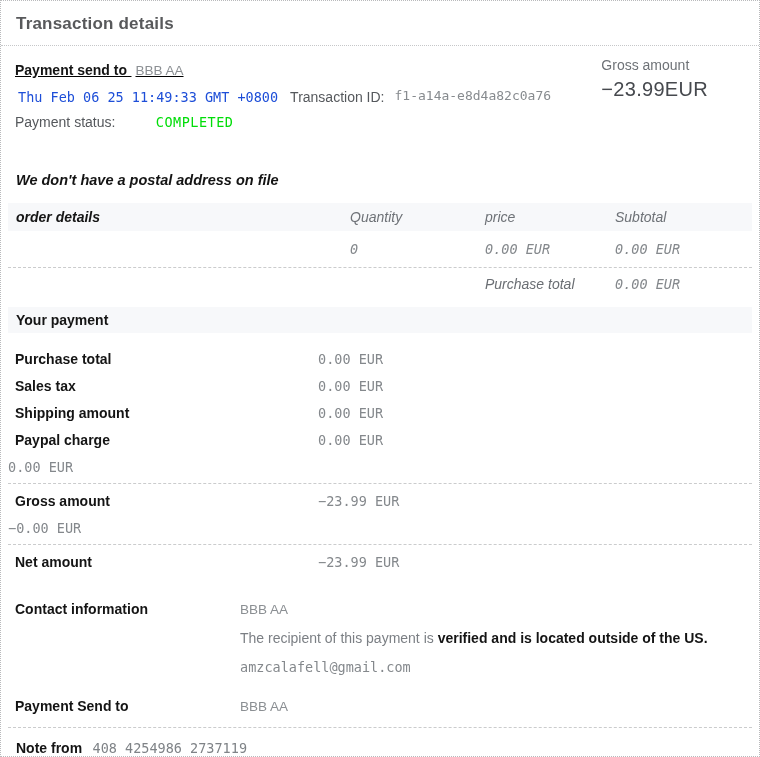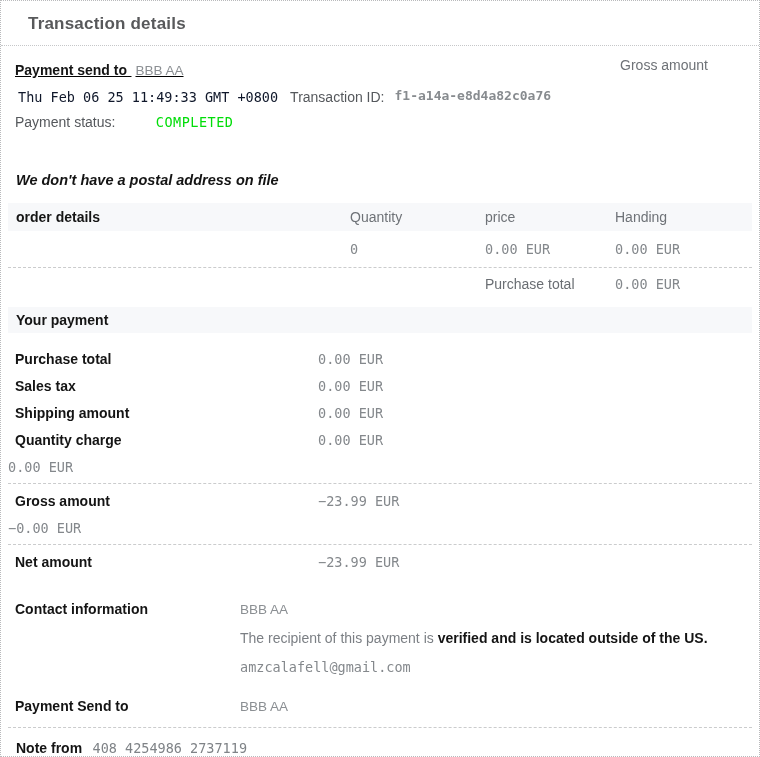--- a/index.html
+++ b/index.html
@@ -10,47 +10,47 @@
     border:1px dotted #b9babc;
     font-family:"Liberation Sans","DejaVu Sans",sans-serif;
     overflow:hidden;
     position:relative;
   }
   .hdr {
     padding:13px 15px 11px 15px;
     border-bottom:1px dotted #c6c7c9;
   }
   .hdr .title {
-    font-size:17px; font-weight:bold; color:#58595b; letter-spacing:.2px;margin-left:12px;
+    font-size:17px; font-weight:bold; color:#58595b; letter-spacing:.2px;
   }
   .content { padding:0 7px; }
 
   
   .summary { position:relative; padding:15px 0 0 0; }
   .row1 { margin:0 0 9px 7px;text-decoration:underline; }
   .lbl-bold { font-size:14px; font-weight:bold; color:#151515; }
   .val-gray-sans { font-size:13.5px; color:#8b8f93; margin-left:4px; }
   .row2 { display:flex; align-items:flex-start; margin-left:10px; }
   .mono { font-family:"DejaVu Sans Mono","Liberation Mono",monospace; }
-  .date { font-size:13.5px; color:#0f172a; line-height:18px; }
+  .date { font-size:13.5px; color:#1d4ed8; line-height:18px; }
   .txid-label { font-size:14px; color:#55585c; margin-left:12px; line-height:18px; }
   .txid { font-size:13px; color:#878b8f; line-height:16px; margin-left:2px; }
   .txid .l2 { margin-left:8px; }
   .row3 { margin:7px 0 0 7px; }
   .status-label { font-size:14px; color:#55585c; }
   .status-value { font-size:13.5px; margin-left:36px; letter-spacing:.5px; }
   .gross-box { position:absolute; top:11px; right:44px; text-align:left; }
   .gross-label { font-size:14px; color:#6e7277; }
   .gross-value { font-size:20px; color:#46494e; margin-top:5px; letter-spacing:.3px; }
 
   
   .postal { margin:41px 0 15px 8px; font-size:14.5px; font-weight:bold; color:#141414;font-style:italic; }
 
   
-  .grid4 { display:grid; grid-template-columns:342px 135px 130px 1fr; align-items:center; }
+  .grid4 { display:grid; grid-template-columns:342px 135px 130px 1fr; align-items:center;font-style:italic; }
   .tbl-head { background:#f7f8fa; height:28px; }
   .tbl-head .c1 { font-size:14px; font-weight:bold; color:#151515; padding-left:8px; }
   .tbl-head .ch { font-size:14px; color:#6e7277; }
   .tbl-row { height:36px; }
   .tbl-row .cv { font-size:13.5px; color:#84888c; }
   .dashed { border-top:1px dashed #cbcccd; height:0; }
   .tbl-total { height:31px; }
   .tbl-total .pt-label { font-size:14px; color:#6a6e73; }
   .tbl-total .pt-value { font-size:13.5px; color:#84888c; }
 
@@ -97,40 +97,41 @@
 
     <div class="summary">
       <div class="row1">
         <span class="lbl-bold">Payment send to</span>
         <span class="val-gray-sans">BBB AA</span>
       </div>
       <div class="row2">
         <span class="date mono">Thu Feb 06 25 11:49:33 GMT +0800</span>
         <span class="txid-label">Transaction ID:</span>
         <span class="txid mono">
-          <span class="l2" style="display:block;font-weight:bold;">f1-a14a-e8d4a82c0a76</span>
+          <span class="l2" style="display:block;">f1-a14a-e8d4a82c0a76</span>
         </span>
       </div>
       <div class="row3">
         <span class="status-label">Payment status:</span>
         <span class="status-value mono" id="status-val" style="color: rgb(0, 221, 8);">COMPLETED</span>
       </div>
       <div class="gross-box">
         <div class="gross-label">Gross amount</div>
+        <div class="gross-value">−23.99EUR</div>
       </div>
     </div>
 
     <div class="postal">We don't have a postal address on file</div>
 
     <div>
       <div class="grid4 tbl-head">
         <div class="c1">order details</div>
         <div class="ch">Quantity</div>
         <div class="ch">price</div>
-        <div class="ch">Handing</div>
+        <div class="ch">Subtotal</div>
       </div>
       <div class="grid4 tbl-row">
         <div></div>
         <div class="cv mono">0</div>
         <div class="cv mono">0.00 EUR</div>
         <div class="cv mono">0.00 EUR</div>
       </div>
       <div class="dashed"></div>
       <div class="grid4 tbl-total">
         <div></div>
@@ -148,21 +149,21 @@
       </div>
       <div class="pay-row">
         <div class="pl">Sales tax</div>
         <div class="pv mono">0.00 EUR</div>
       </div>
       <div class="pay-row">
         <div class="pl">Shipping amount</div>
         <div class="pv mono">0.00 EUR</div>
       </div>
       <div class="pay-row">
-        <div class="pl">Quantity charge</div>
+        <div class="pl">Paypal charge</div>
         <div class="pv mono">0.00 EUR</div>
       </div>
       <div class="pay-row">
         <div class="pv mono">0.00 EUR</div>
       </div>
       <div class="sep"></div>
       <div class="pay-row">
         <div class="pl">Gross amount</div>
         <div class="pv mono">−23.99 EUR</div>
       </div>

